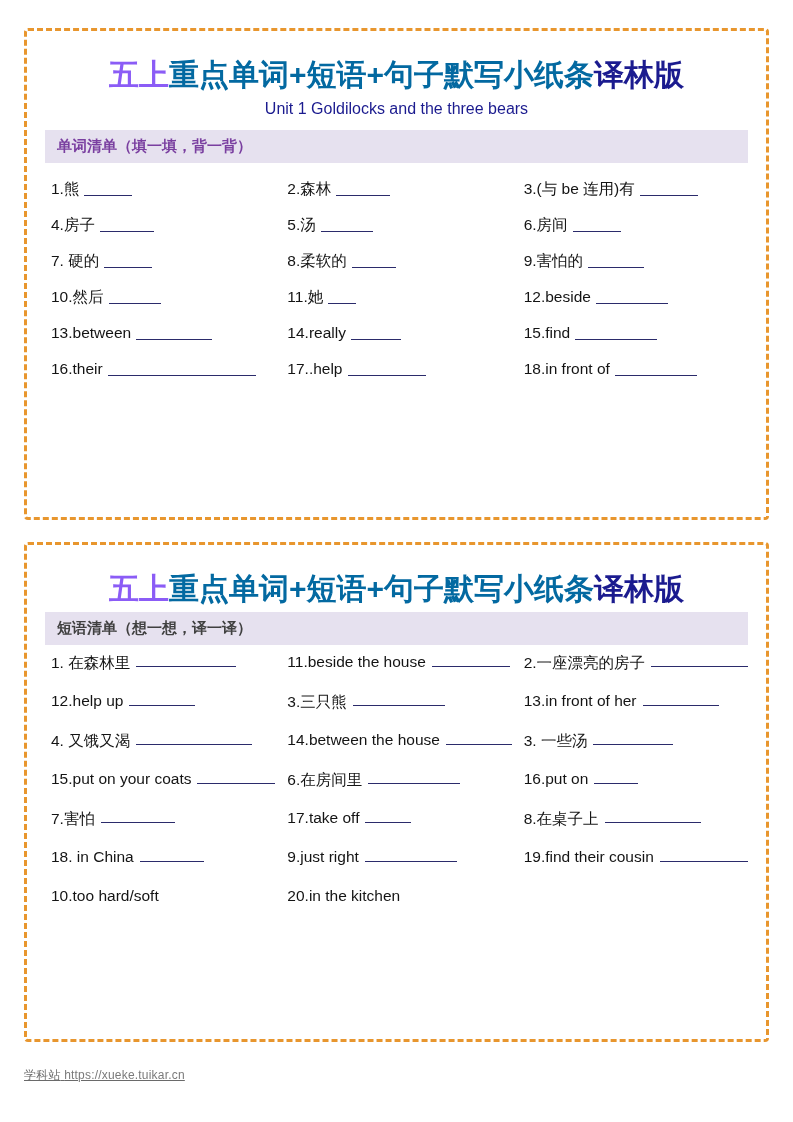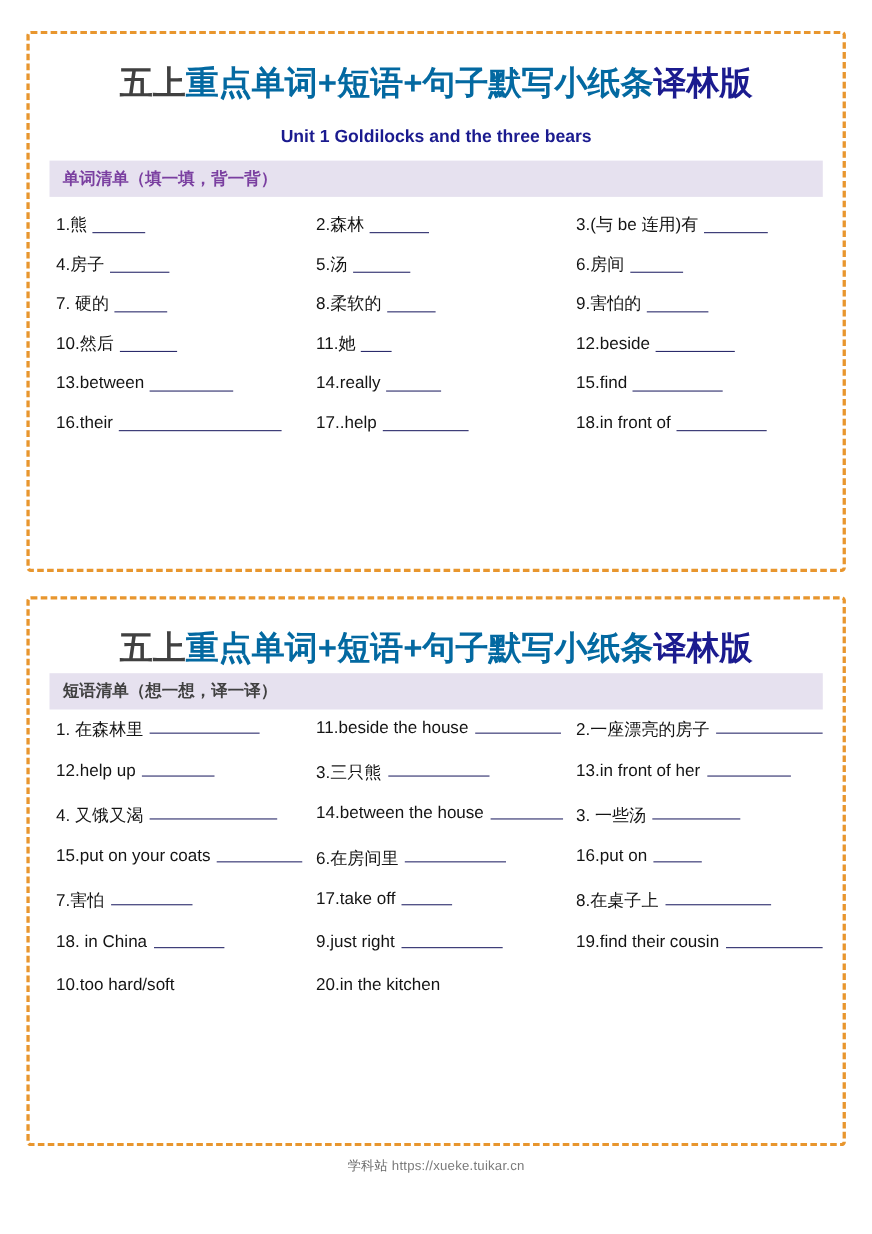--- a/index.html
+++ b/index.html
@@ -35,30 +35,30 @@
 
   .title {
     text-align: center;
     font-size: 30px;
     font-weight: bold;
     letter-spacing: 0px;
     margin: 10px 0 2px 0;
     white-space: nowrap;
     font-family: "Liberation Sans", sans-serif;
   }
-  .title .blk { color: #404040; text-align: center; }
+  .title .blk { color: #8b5cf6; text-align: center; }
   .title .red { color: #0369a1; }
   .title .blue { color: #1B1B8F; }
 
   .subtitle {
     text-align: center;
     color: #1B1B8F;
     font-size: 16px;
-    font-weight: bold;
-    margin-top: 20px;
+    font-weight: normal;
+    margin-top: 4px;
     margin-bottom: 12px;
   }
 
   .section-band {
     background: #E6E1EF;
     color: #7A3FA0;
     font-weight: bold;
     font-size: 15px;
     padding: 7px 10px 7px 12px;
     box-sizing: border-box;
@@ -94,25 +94,26 @@
     font-size: 15.5px;
     color: #141414;
     height: 39px;
     display: flex;
     white-space: nowrap;
     overflow: hidden;
   }
   .phrase-item .txt { margin-right: 6px; }
 
   .footer {
-    text-align: center;
+    text-align: left;
     font-size: 12px;
     color: #6a6a6a;
-    margin-top: 10px;
+    margin-top: 25px;
     letter-spacing: 0.2px;
+    text-decoration: underline;
   }
   .footer .site { color: #7a7a7a; }
 </style>
 </head>
 <body>
 
 <div class="page">
 
   <div class="card card-1">
     <div class="title">

